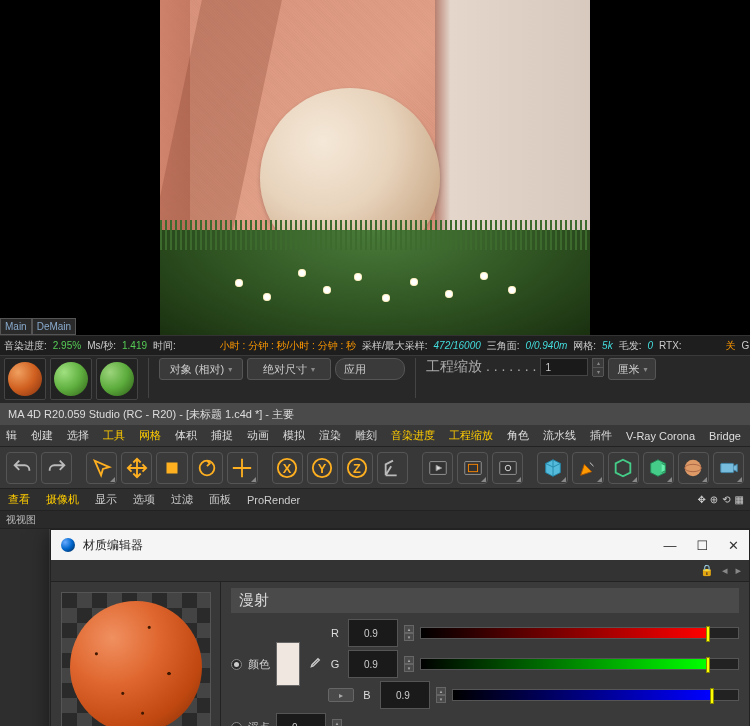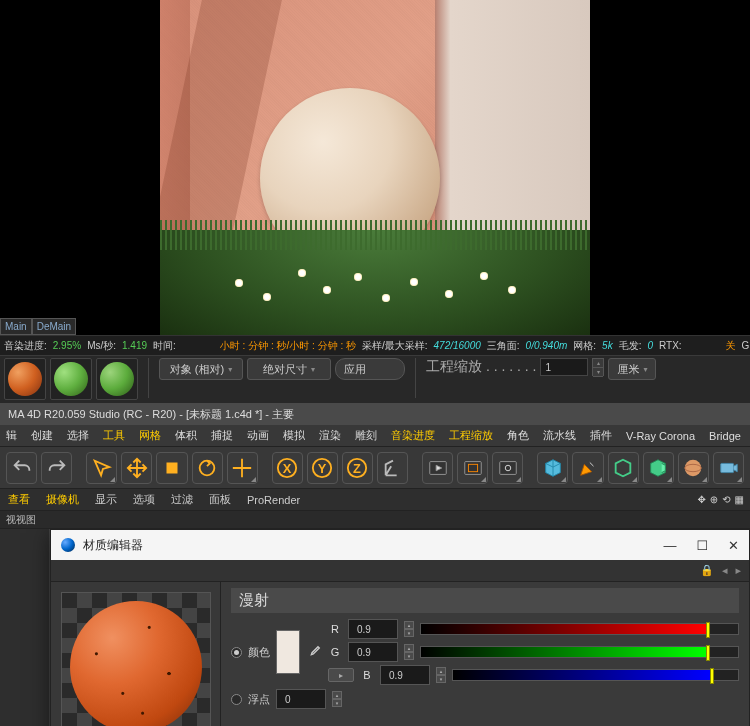--- a/index.html
+++ b/index.html
@@ -95,21 +95,21 @@
   radial-gradient(circle at 40% 70%,#401800 1px,transparent 2px),
   radial-gradient(circle at 55% 85%,#401800 1px,transparent 2px);}
 .mat-params { flex:1; padding:6px 10px; background:#3a3a3a; overflow:hidden;}
 .section-head { background:#4a4a4a; padding:3px 8px; color:#ddd; font-size:15px; margin-bottom:6px;}
 .param-row { display:flex; align-items:center; gap:6px; margin-bottom:4px; font-size:11px;}
 .radio { width:11px; height:11px; border-radius:50%; border:1px solid #888; background:#2a2a2a; display:inline-block;}
 .radio.on::after{content:"";display:block;width:5px;height:5px;border-radius:50%;background:#ccc;margin:2px;}
 .color-swatch { width:24px; height:44px; background:#f0e8e0; border:1px solid #666;}
 .eyedrop { width:16px; height:16px; color:#ccc;}
 .chan-label { width:14px; text-align:center; color:#ddd;}
-.val-input { width:50px; height:20px; background:#1a1a1a; border:1px solid #555; color:#ccc; font-size:10px; padding:0 8px;}
+.val-input { width:50px; height:28px; background:#1a1a1a; border:1px solid #555; color:#ccc; font-size:10px; padding:0 15px;}
 .mini-stepper { width:10px; height:16px; display:flex; flex-direction:column;}
 .mini-stepper div{flex:1;background:#4a4a4a;border:1px solid #666;font-size:5px;text-align:center;line-height:6px;color:#aaa;}
 .slider { flex:1; height:12px; position:relative; background:#222; border:1px solid #555; min-width:180px;}
 .slider .fill { position:absolute; top:0; bottom:0; left:0;}
 .slider.red .fill { background:linear-gradient(90deg,#000,#f00);}
 .slider.green .fill { background:linear-gradient(90deg,#000,#0f0);}
 .slider.blue .fill { background:linear-gradient(90deg,#000,#00f);}
 .slider .marker { position:absolute; top:-2px; width:4px; height:16px; background:#ff0; border:1px solid #880;}
 .arrow-btn { width:26px; height:14px; background:#4a4a4a; border:1px solid #666; border-radius:2px; display:flex; align-items:center; justify-content:center; font-size:8px; color:#aaa;}
 </style>

